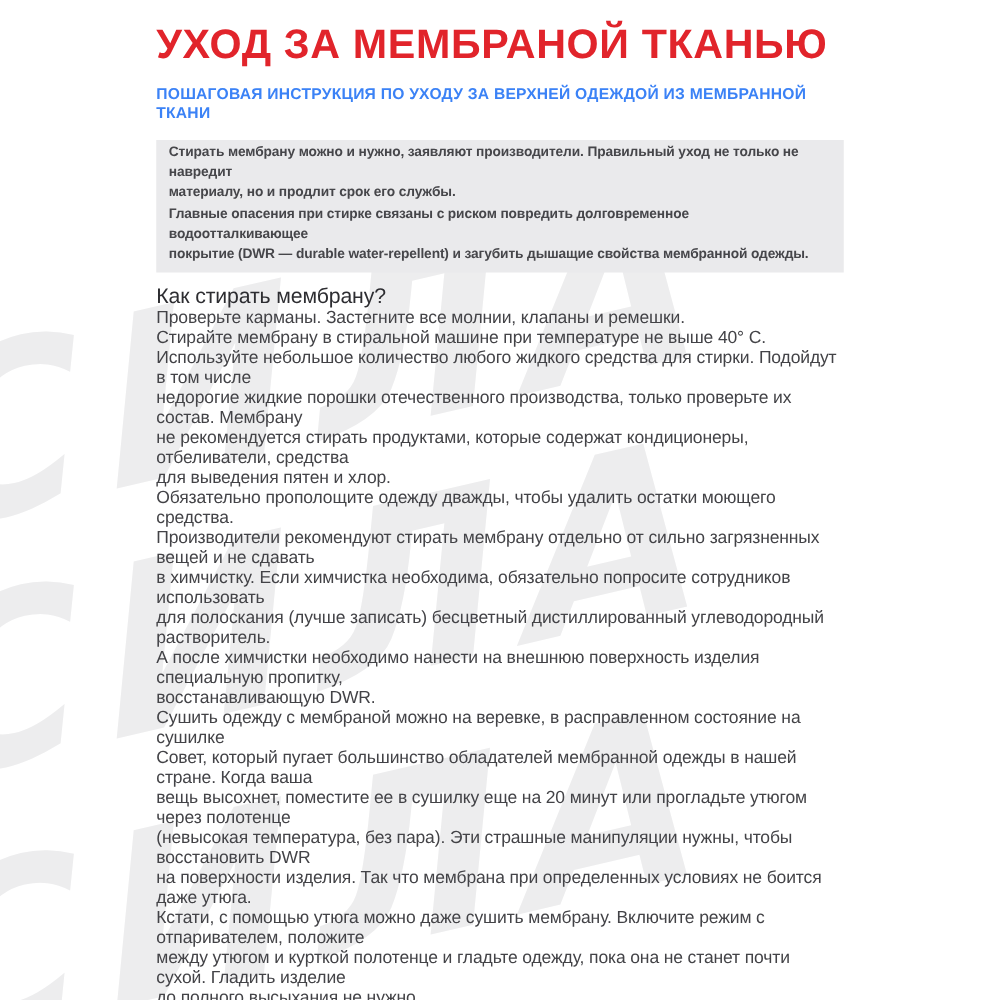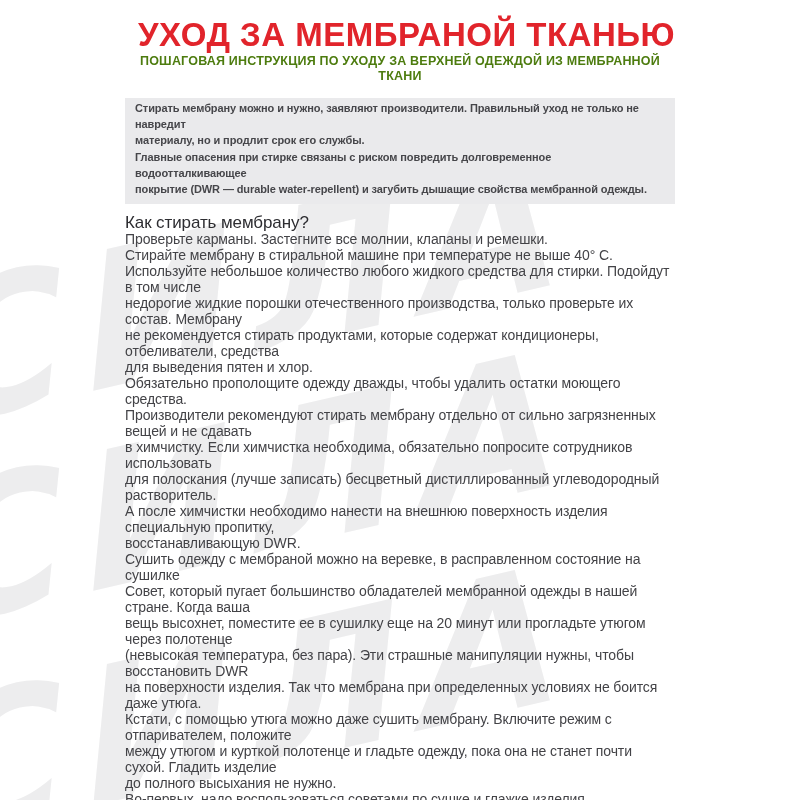--- a/index.html
+++ b/index.html
@@ -35,35 +35,34 @@
   .wm2 { top: 330px; }
   .wm3 { top: 545px; }
   .content {
     position: relative;
     z-index: 1;
     width: 550px;
     margin: 0 auto;
     color: #3e3e42;
   }
   .page-title {
-    text-align: right;
+    text-align: left;
     font-weight: bold;
     font-size: 33px;
     letter-spacing: 0.5px;
     color: #e1242b;
     padding-top: 17px;
     line-height: 36px;
   }
   .page-subtitle {
-    text-align: center;
     font-weight: bold;
     font-size: 12.5px;
     letter-spacing: 0.2px;
-    color: #4d7c0f;
-    margin-top: 1px;
+    color: #3b82f6;
+    margin-top: 15px;
     line-height: 15px;
   }
   .intro-box {
     margin-top: 14px;
     background: #eaeaec;
     padding: 2px 10px 7px 10px;
     font-size: 11px;
     letter-spacing: -0.1px;
     line-height: 16.2px;
     white-space: pre-line;

